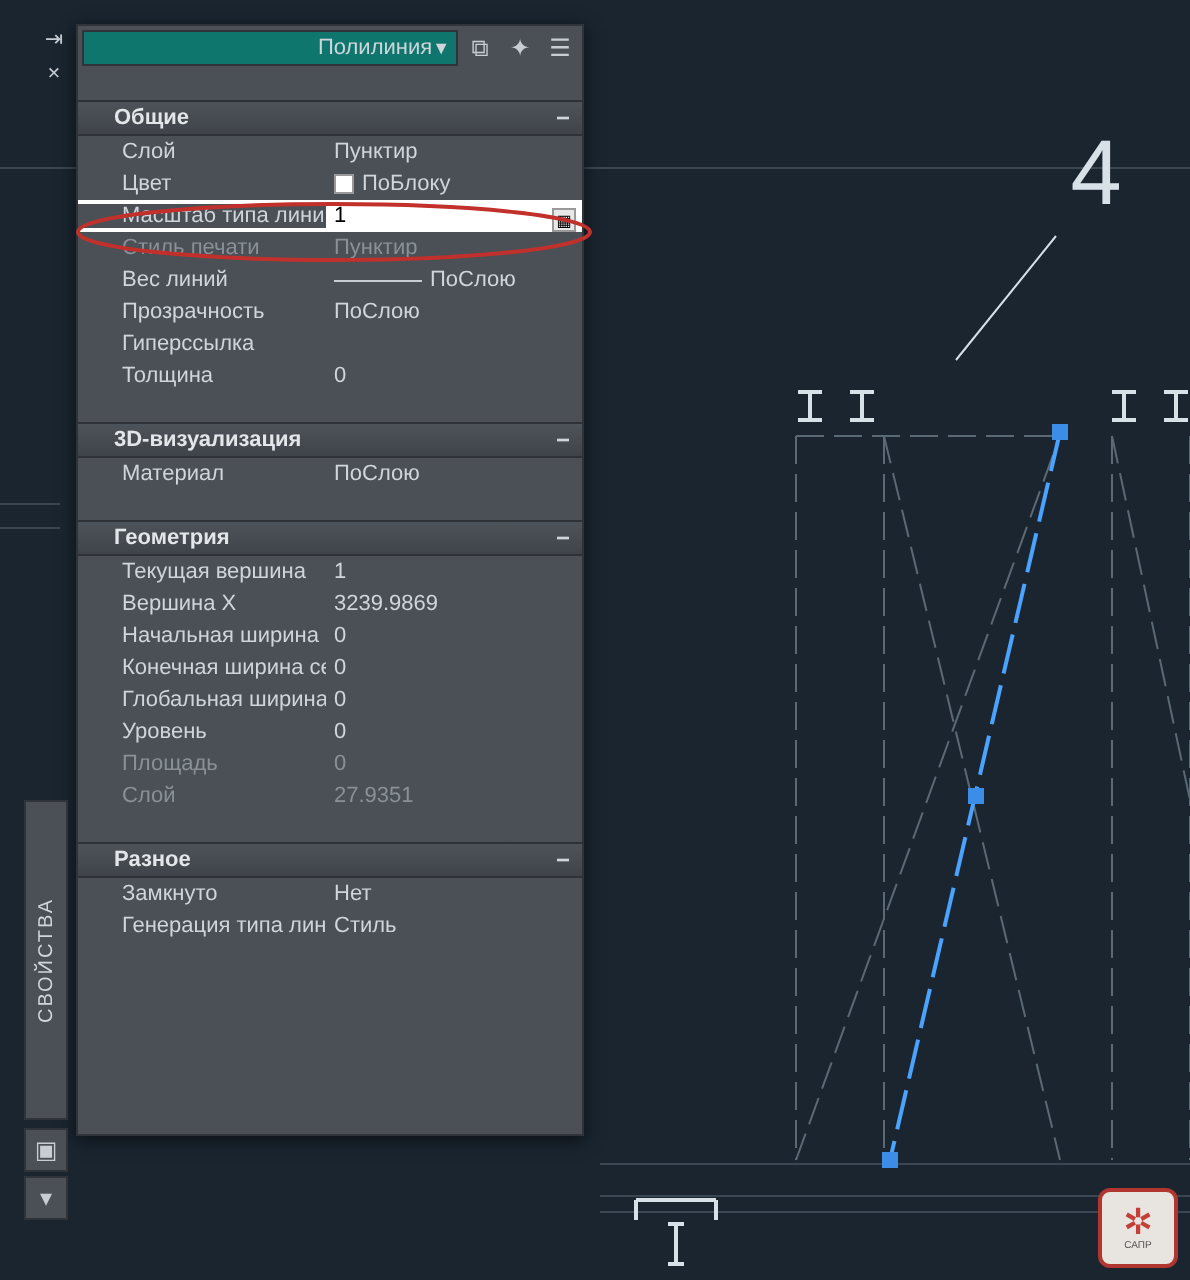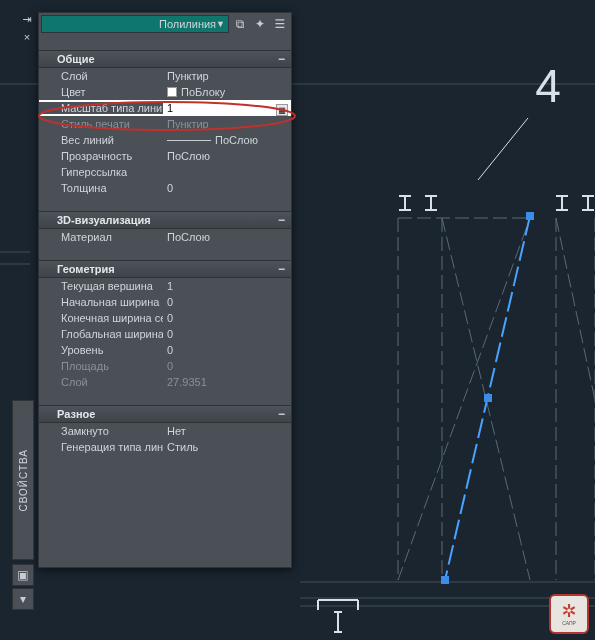--- a/index.html
+++ b/index.html
@@ -157,20 +157,24 @@
 
     <div class="section-head">
         <span>Геометрия</span>
         <span class="min">−</span>
       </div>
     <div class="row">
         <div class="lbl">Текущая вершина</div>
         <div class="val">1</div>
       </div>
     <div class="row">
+        <div class="lbl">Вершина X</div>
+        <div class="val">3239.9869</div>
+      </div>
+    <div class="row">
         <div class="lbl">Начальная ширина с...</div>
         <div class="val">0</div>
       </div>
     <div class="row">
         <div class="lbl">Конечная ширина се...</div>
         <div class="val">0</div>
       </div>
     <div class="row">
         <div class="lbl">Глобальная ширина</div>
         <div class="val">0</div>

